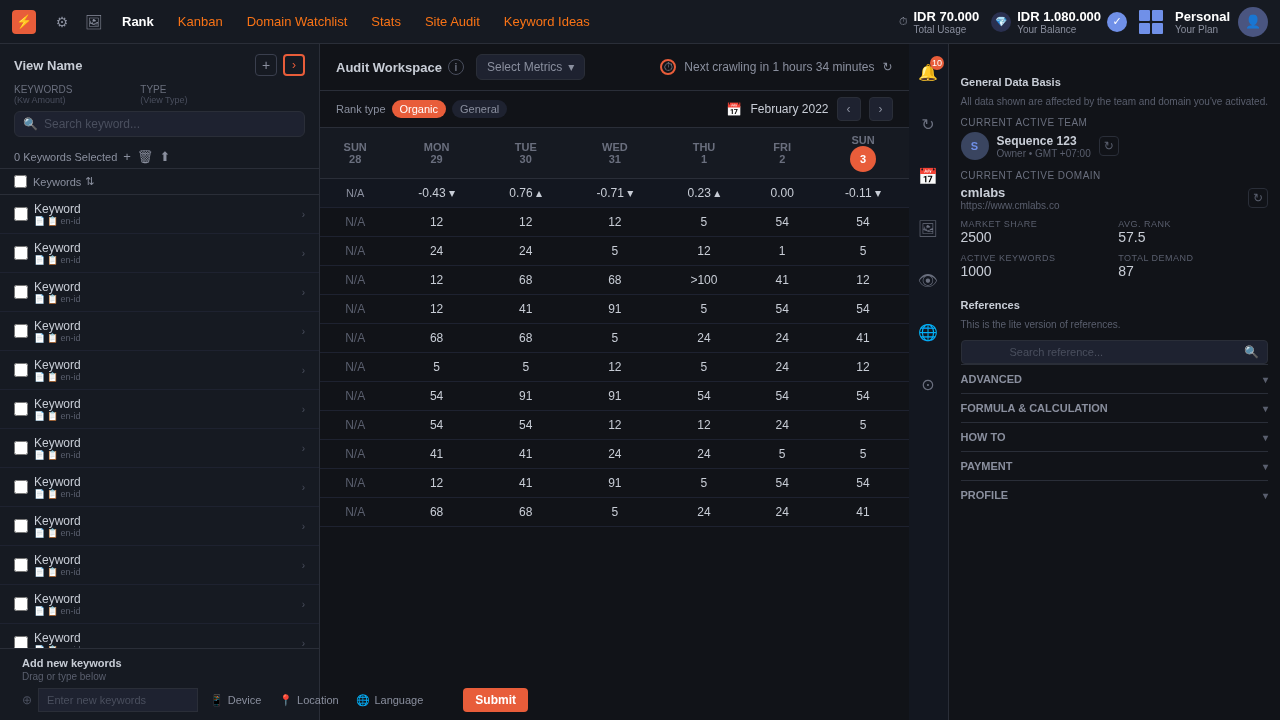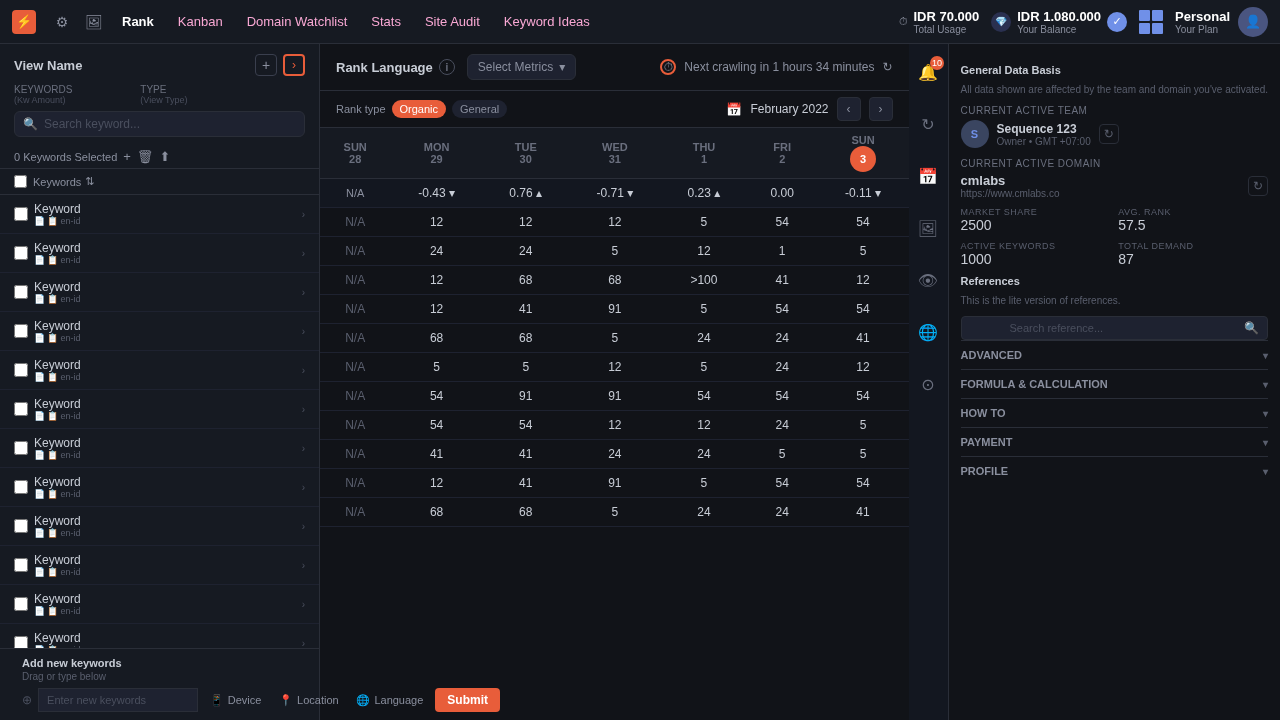--- a/index.html
+++ b/index.html
@@ -34,21 +34,21 @@
     .top-nav .nav-icon {
       width: 28px; height: 28px;
       display: flex; align-items: center; justify-content: center;
       color: #8a8f9e;
       border-radius: 4px;
       cursor: pointer;
       font-size: 14px;
     }
     .top-nav .nav-link {
       padding: 4px 10px;
-      color: #f9a8d4;
+      color: #f97316;
       border-radius: 4px;
       cursor: pointer;
       font-size: 13px;
     }
     .top-nav .nav-link.active { color: #ffffff; font-weight: 600; }
     .top-nav .spacer { flex: 1; }
     .top-nav .balance-group {
       display: flex;
       align-items: center;
       gap: 12px;
@@ -284,20 +284,21 @@
     }
     .btn-submit {
       background: #e85d3a;
       color: #fff;
       border: none;
       border-radius: 4px;
       padding: 5px 12px;
       font-size: 12px;
       cursor: pointer;
       font-weight: 600;
+      margin-left: 28px;
     }
 
     
     .center-panel {
       flex: 1;
       display: flex;
       flex-direction: column;
       overflow: hidden;
     }
     .center-toolbar {
@@ -468,21 +469,21 @@
       font-size: 9px;
       color: #fff;
       display: flex; align-items: center; justify-content: center;
     }
 
     .section-title {
       font-size: 11px;
       color: #c8cdd6;
       font-weight: 700;
       margin-bottom: 8px;
-      margin-top: 8px;
+      margin-top: 20px;
     }
     .section-sub {
       font-size: 10px;
       color: #5a5f6e;
       margin-bottom: 10px;
     }
     .sub-section-label {
       font-size: 10px;
       color: #6a6f7e;
       text-transform: uppercase;
@@ -835,21 +836,21 @@
           <span>Language</span>
         </div>
         <button class="btn-submit">Submit</button>
       </div>
     </div>
   </div>
 
   <div class="center-panel">
     <div class="center-toolbar">
       <div class="rank-workspace-label">
-        <span>Rank Language</span>
+        <span>Audit Workspace</span>
         <div class="info-icon">i</div>
       </div>
       <button class="select-metrics-btn">
         <span>Select Metrics</span>
         <span>▾</span>
       </button>
       <div class="center-toolbar-right">
         <div class="crawling-icon">⏱</div>
         <span>Next crawling in 1 hours 34 minutes</span>
         <span style="cursor:pointer;">↻</span>

